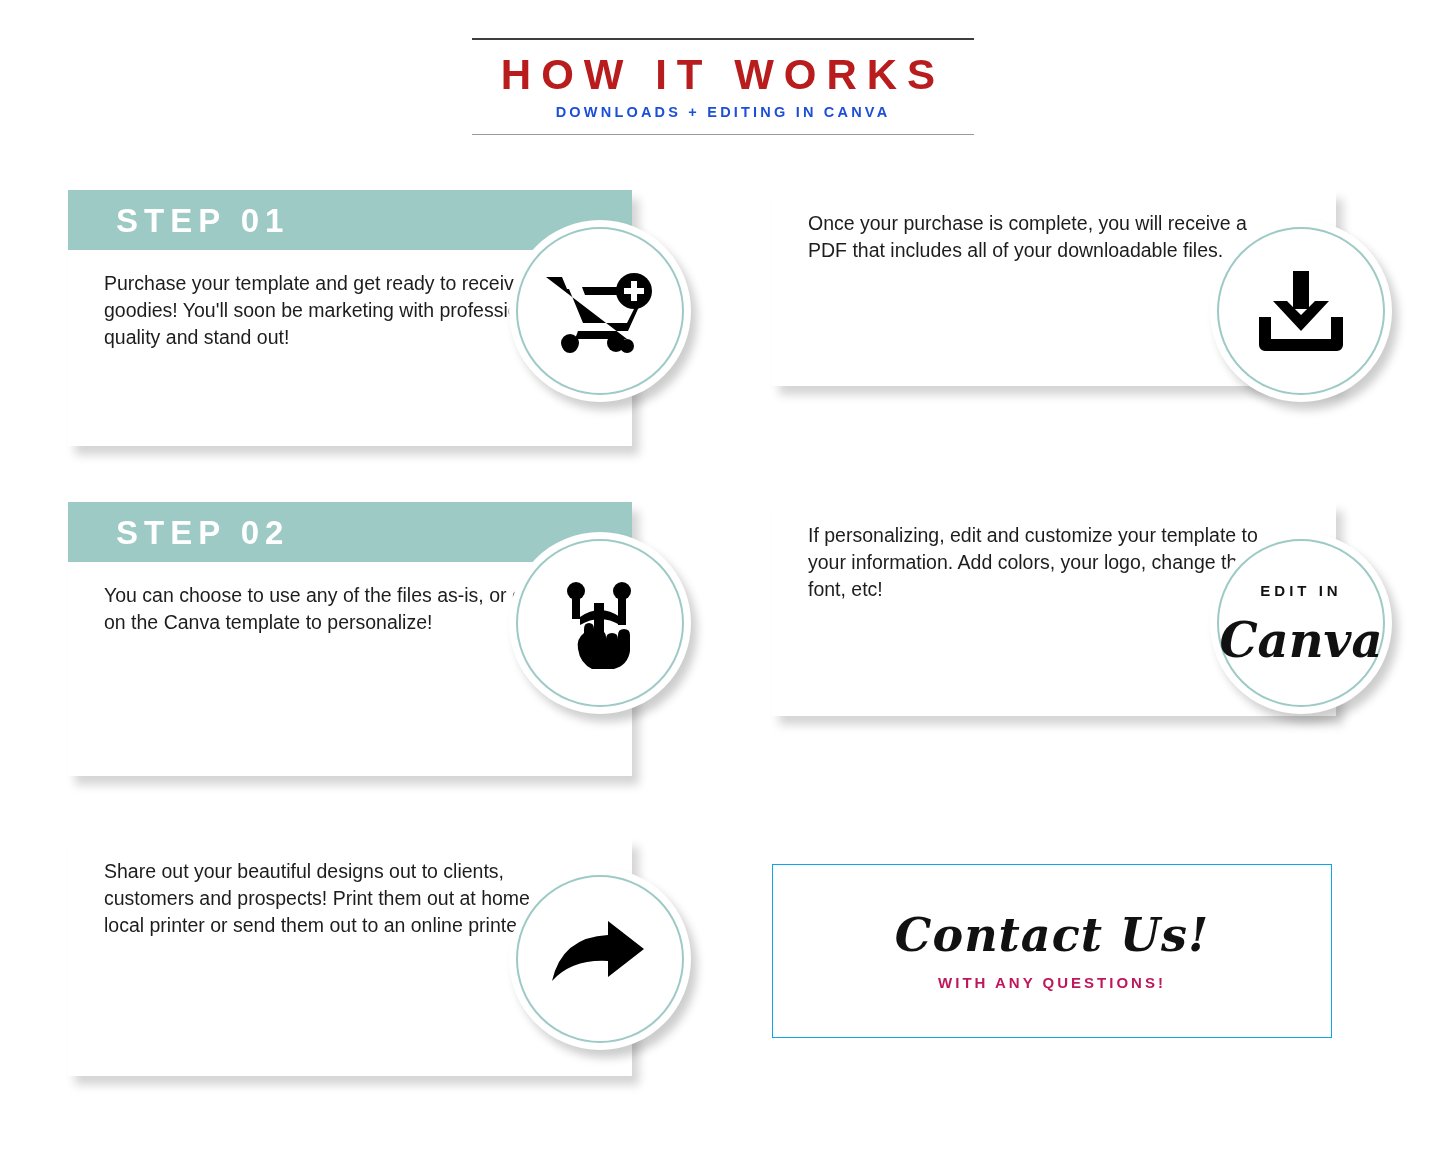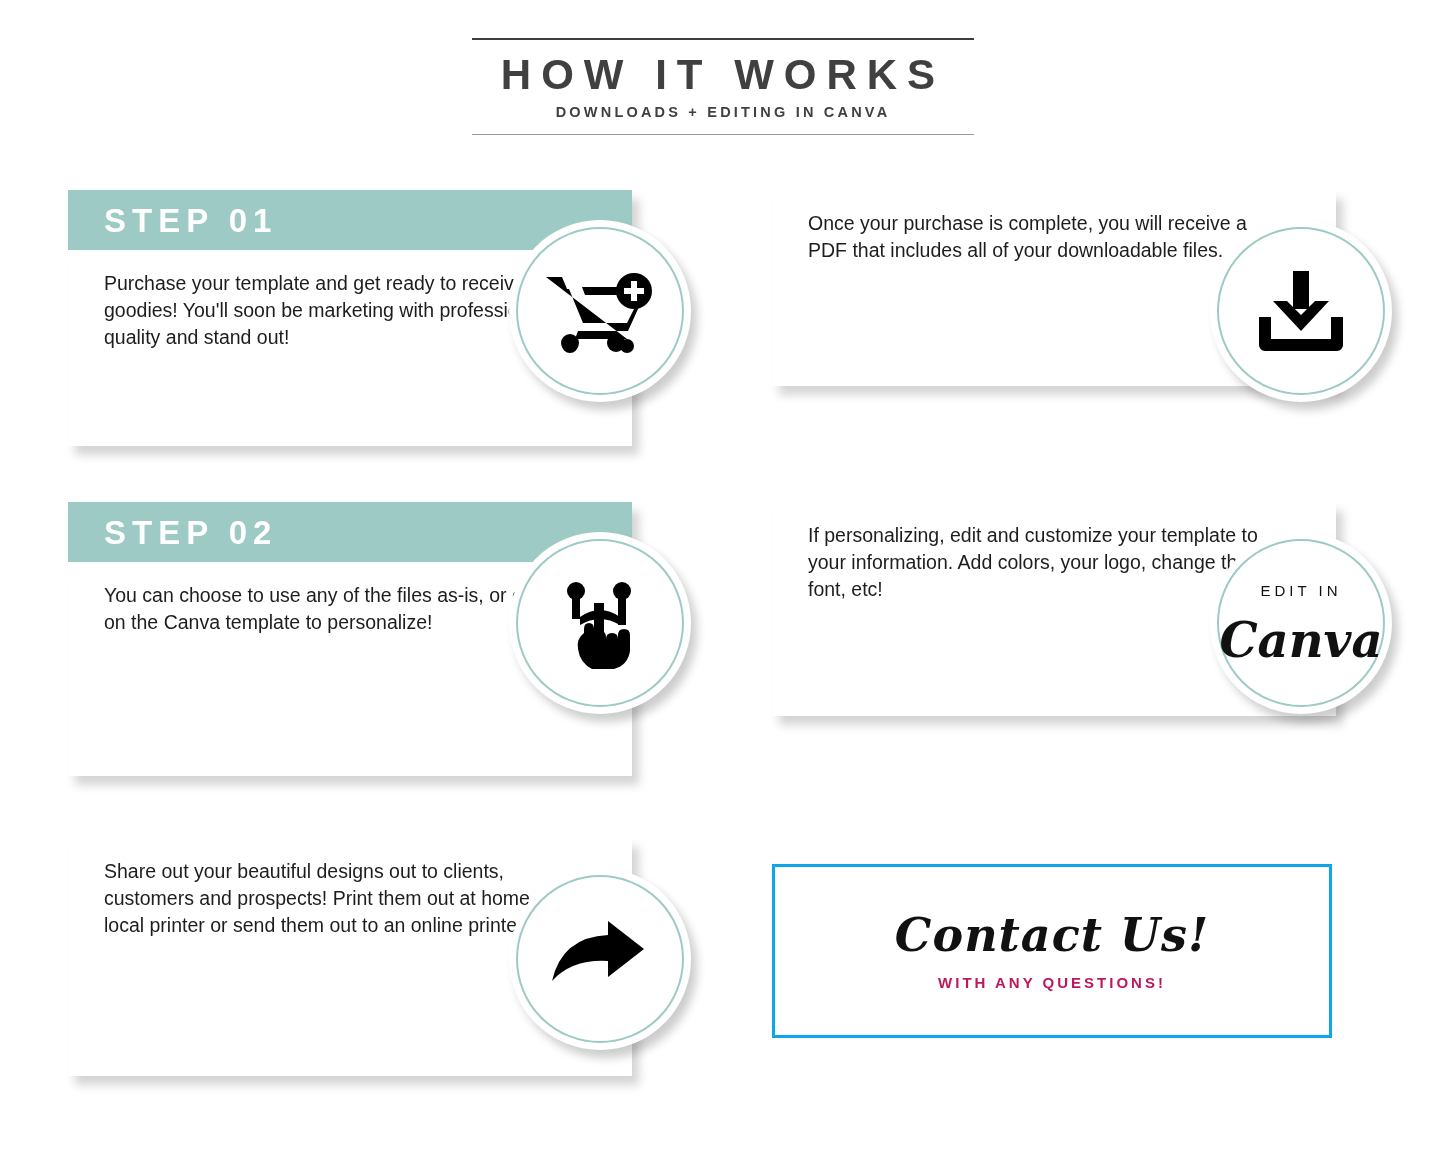--- a/index.html
+++ b/index.html
@@ -26,29 +26,29 @@
   .header .rule {
     height: 2px;
     background: #3d3d3d;
     width: 100%;
   }
   .header .rule.bottom { background: #9a9a9a; height: 1px; }
   .header-title {
     font-size: 42px;
     font-weight: bold;
     letter-spacing: 10px;
-    color: #404040;
+    color: #b91c1c;
     margin: 14px 0 8px 0;
     line-height: 1;
     font-family: "Liberation Sans", sans-serif;
   }
   .header-sub {
     font-size: 14.5px;
     letter-spacing: 3.2px;
-    color: #404040;
+    color: #1d4ed8;
     font-weight: bold;
     margin-bottom: 14px;
   }
 
   
   .card {
     position: absolute;
     width: 564px;
     background: #ffffff;
     box-shadow: 7px 9px 9px rgba(0,0,0,0.17);
@@ -57,21 +57,21 @@
     background: #9ecac6;
     height: 60px;
     display: flex;
     align-items: center;
   }
   .card-title {
     color: #ffffff;
     font-size: 33px;
     font-weight: bold;
     letter-spacing: 6px;
-    padding-left: 36px;
+    padding-left: 48px;
     line-height: 1;
   }
   .card-body {
     padding: 20px 70px 26px 36px;
     font-size: 19.5px;
     line-height: 1.38;
     color: #1d1d1d;
     white-space: pre-line;
   }
 
@@ -97,21 +97,21 @@
     justify-content: center;
   }
 
   
   .contact-box {
     position: absolute;
     left: 772px;
     top: 864px;
     width: 560px;
     height: 174px;
-    border: 3px solid #0ea5e9;
+    border: 1px solid #0ea5e9;
     box-sizing: border-box;
     display: flex;
     flex-direction: column;
     align-items: center;
     justify-content: center;
     background: #ffffff;
   }
   .contact-script {
     font-family: "DejaVu Serif", serif;
     font-style: italic;
@@ -127,21 +127,21 @@
     font-weight: bold;
     letter-spacing: 3px;
     color: #be185d;
   }
 
   
   .canva-wrap { text-align: center; line-height: 1; }
   .canva-top {
     font-size: 15px;
     letter-spacing: 4px;
-    font-weight: normal;
+    font-weight: bold;
     color: #111;
     margin-bottom: 18px;
   }
   .canva-main {
     font-family: "DejaVu Serif", serif;
     font-style: italic;
     font-weight: bold;
     font-size: 48px;
     color: #111;
   }

